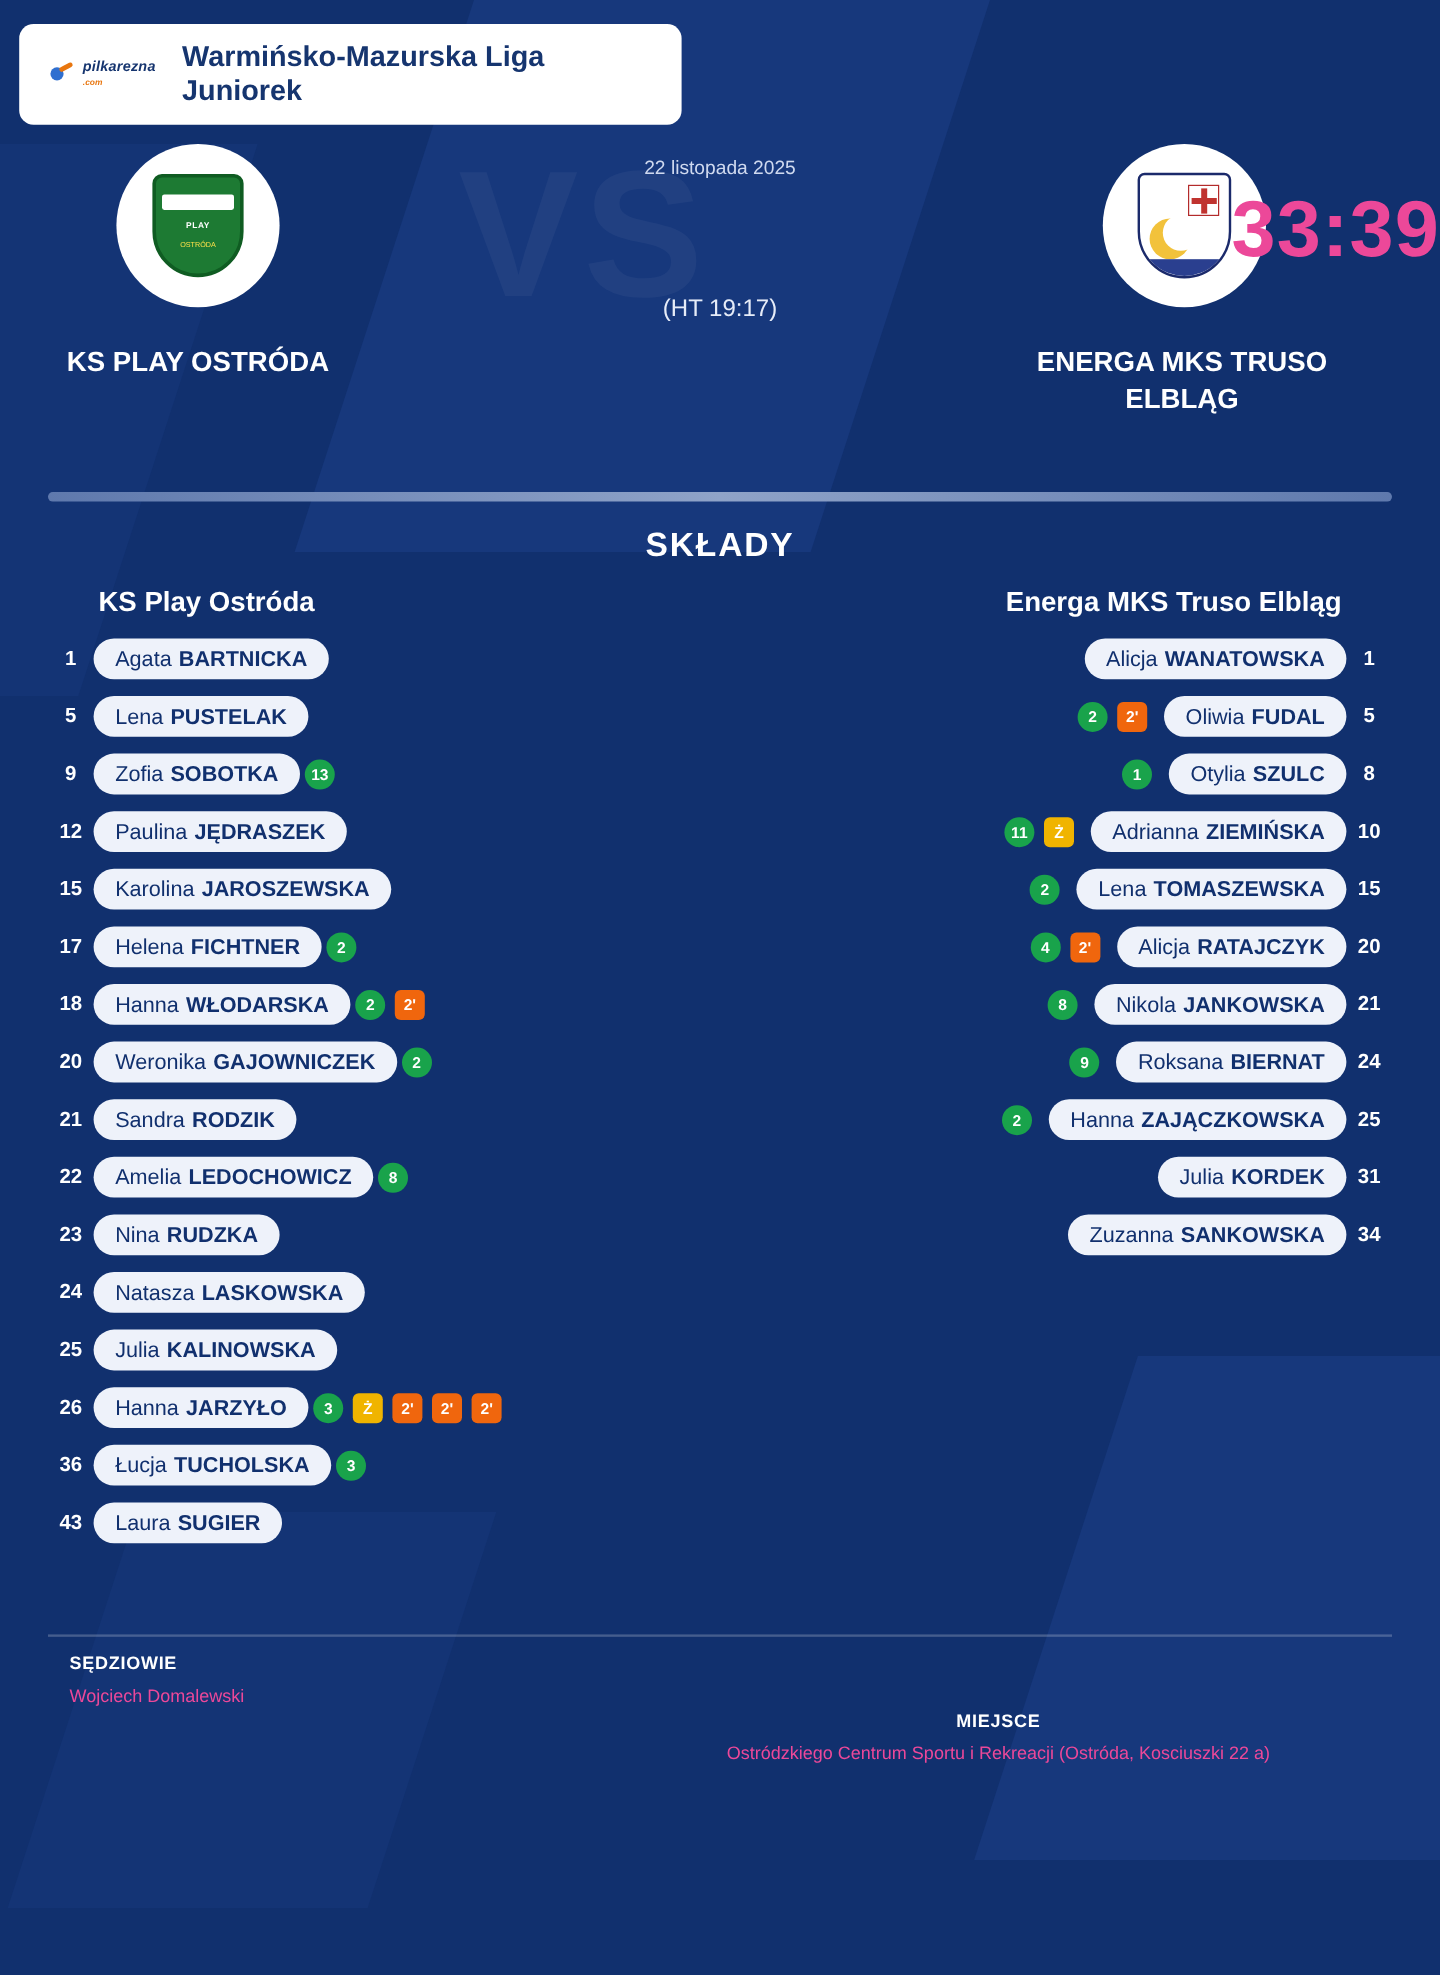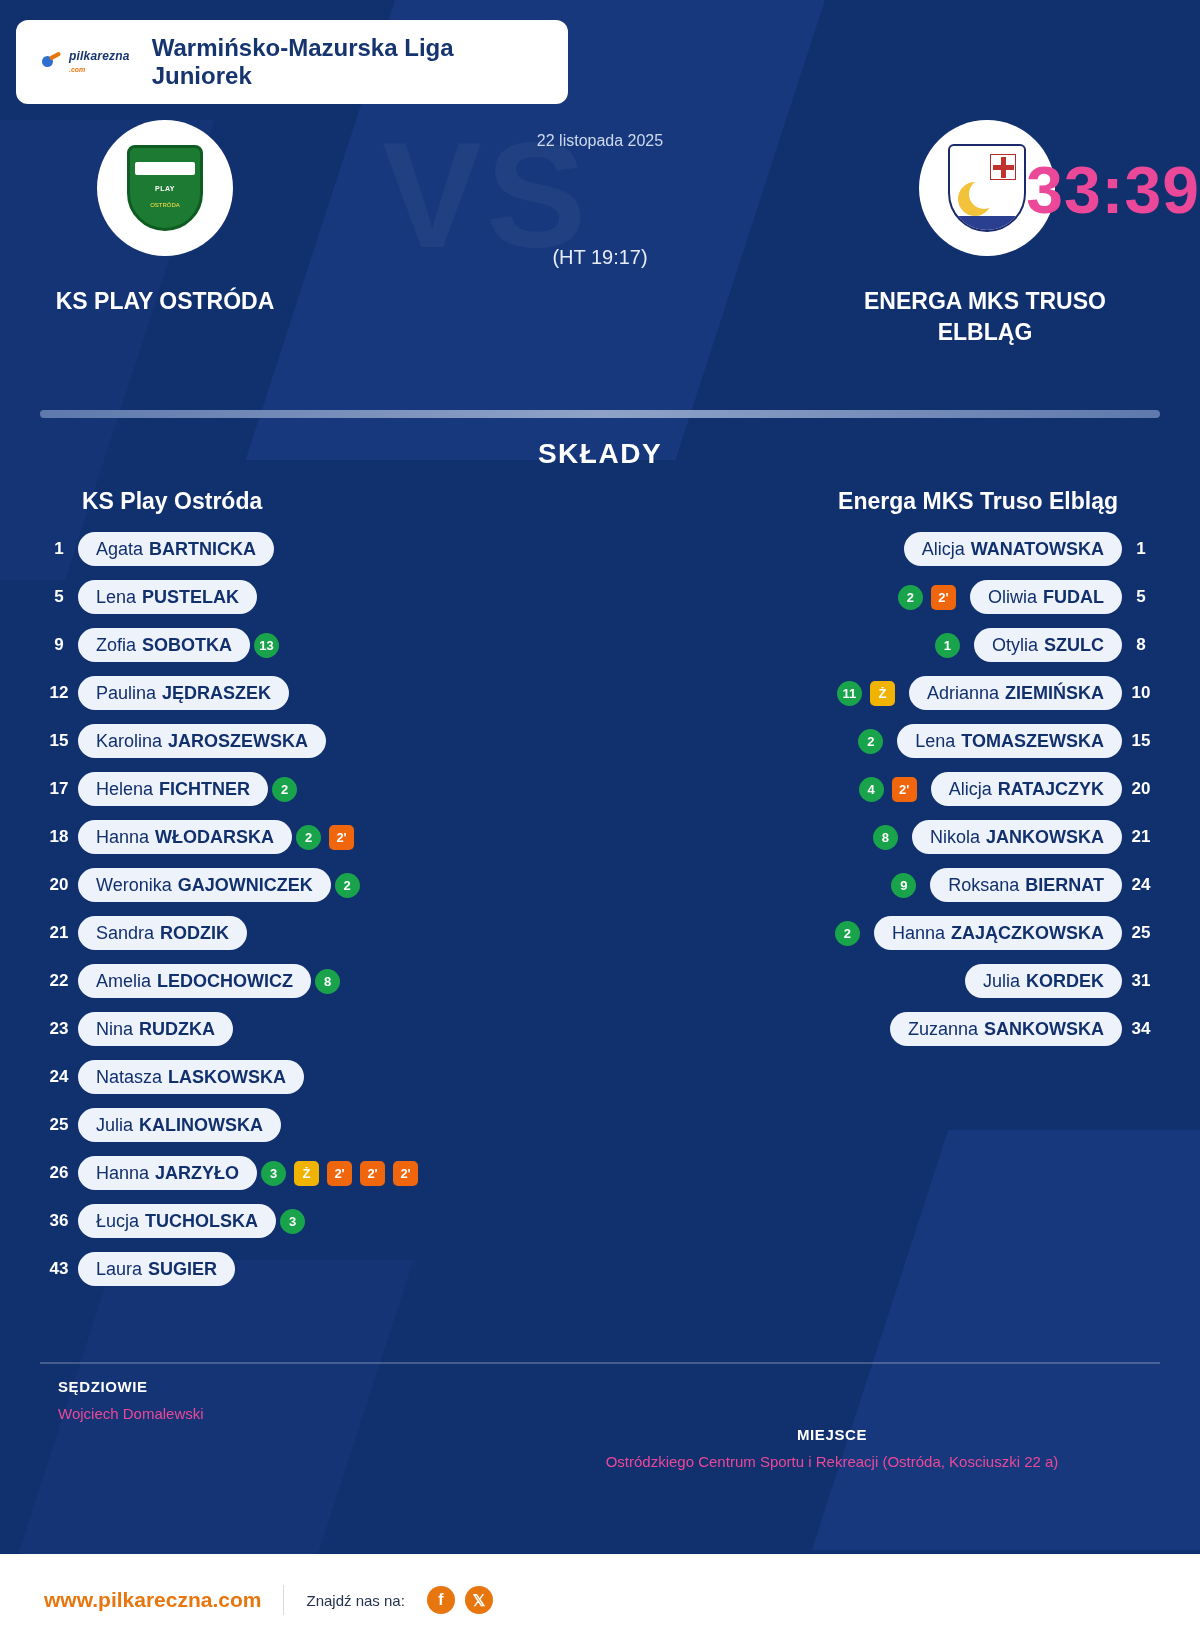--- a/index.html
+++ b/index.html
@@ -578,23 +578,14 @@
   <div class="foot-divider"></div>
   <div class="foot-left">
     <div class="foot-label">SĘDZIOWIE</div>
     <div class="foot-value">Wojciech Domalewski</div>
   </div>
   <div class="foot-right">
     <div class="foot-label">MIEJSCE</div>
     <div class="foot-value">Ostródzkiego Centrum Sportu i Rekreacji (Ostróda, Kosciuszki 22 a)</div>
   </div>
 
-  <div class="bottom-bar">
-    <div class="site-url">www.pilkareczna.com</div>
-    <div class="bar-sep"></div>
-    <div class="find-us">Znajdź nas na:</div>
-    <div class="social">
-      <div class="soc">f</div>
-      <div class="soc">𝕏</div>
-    </div>
-  </div>
 
 </div>
 
 </body></html>

